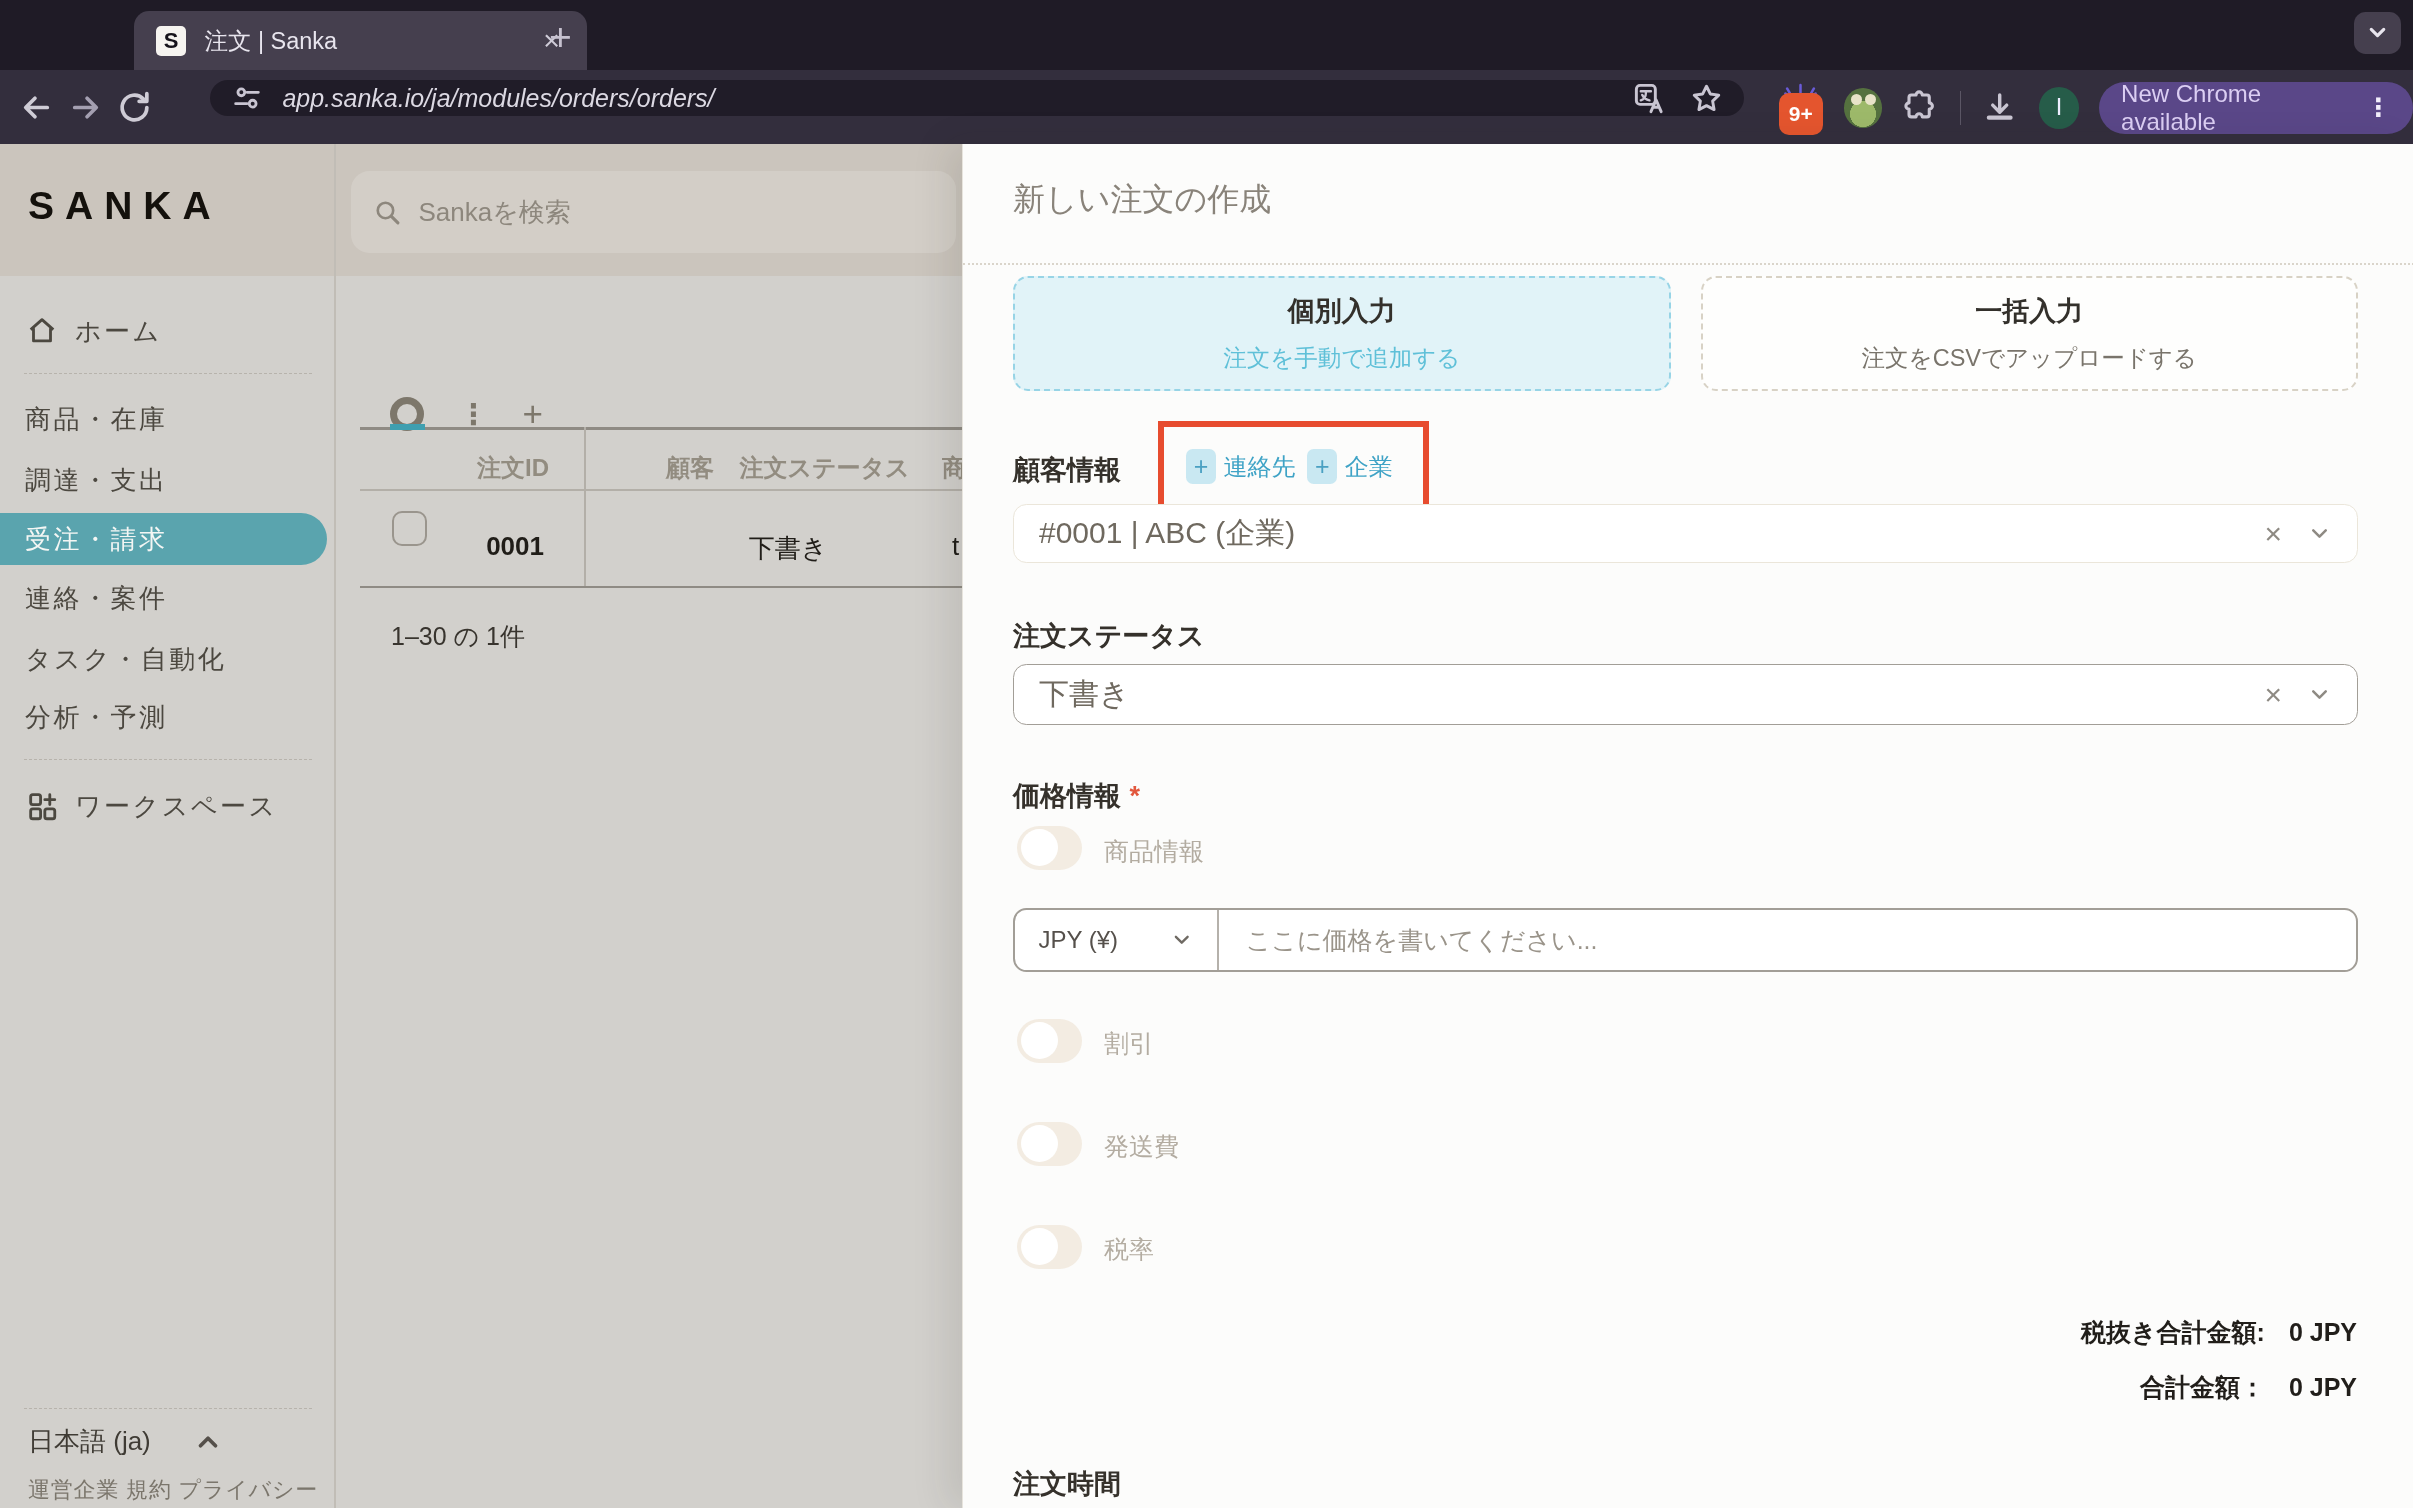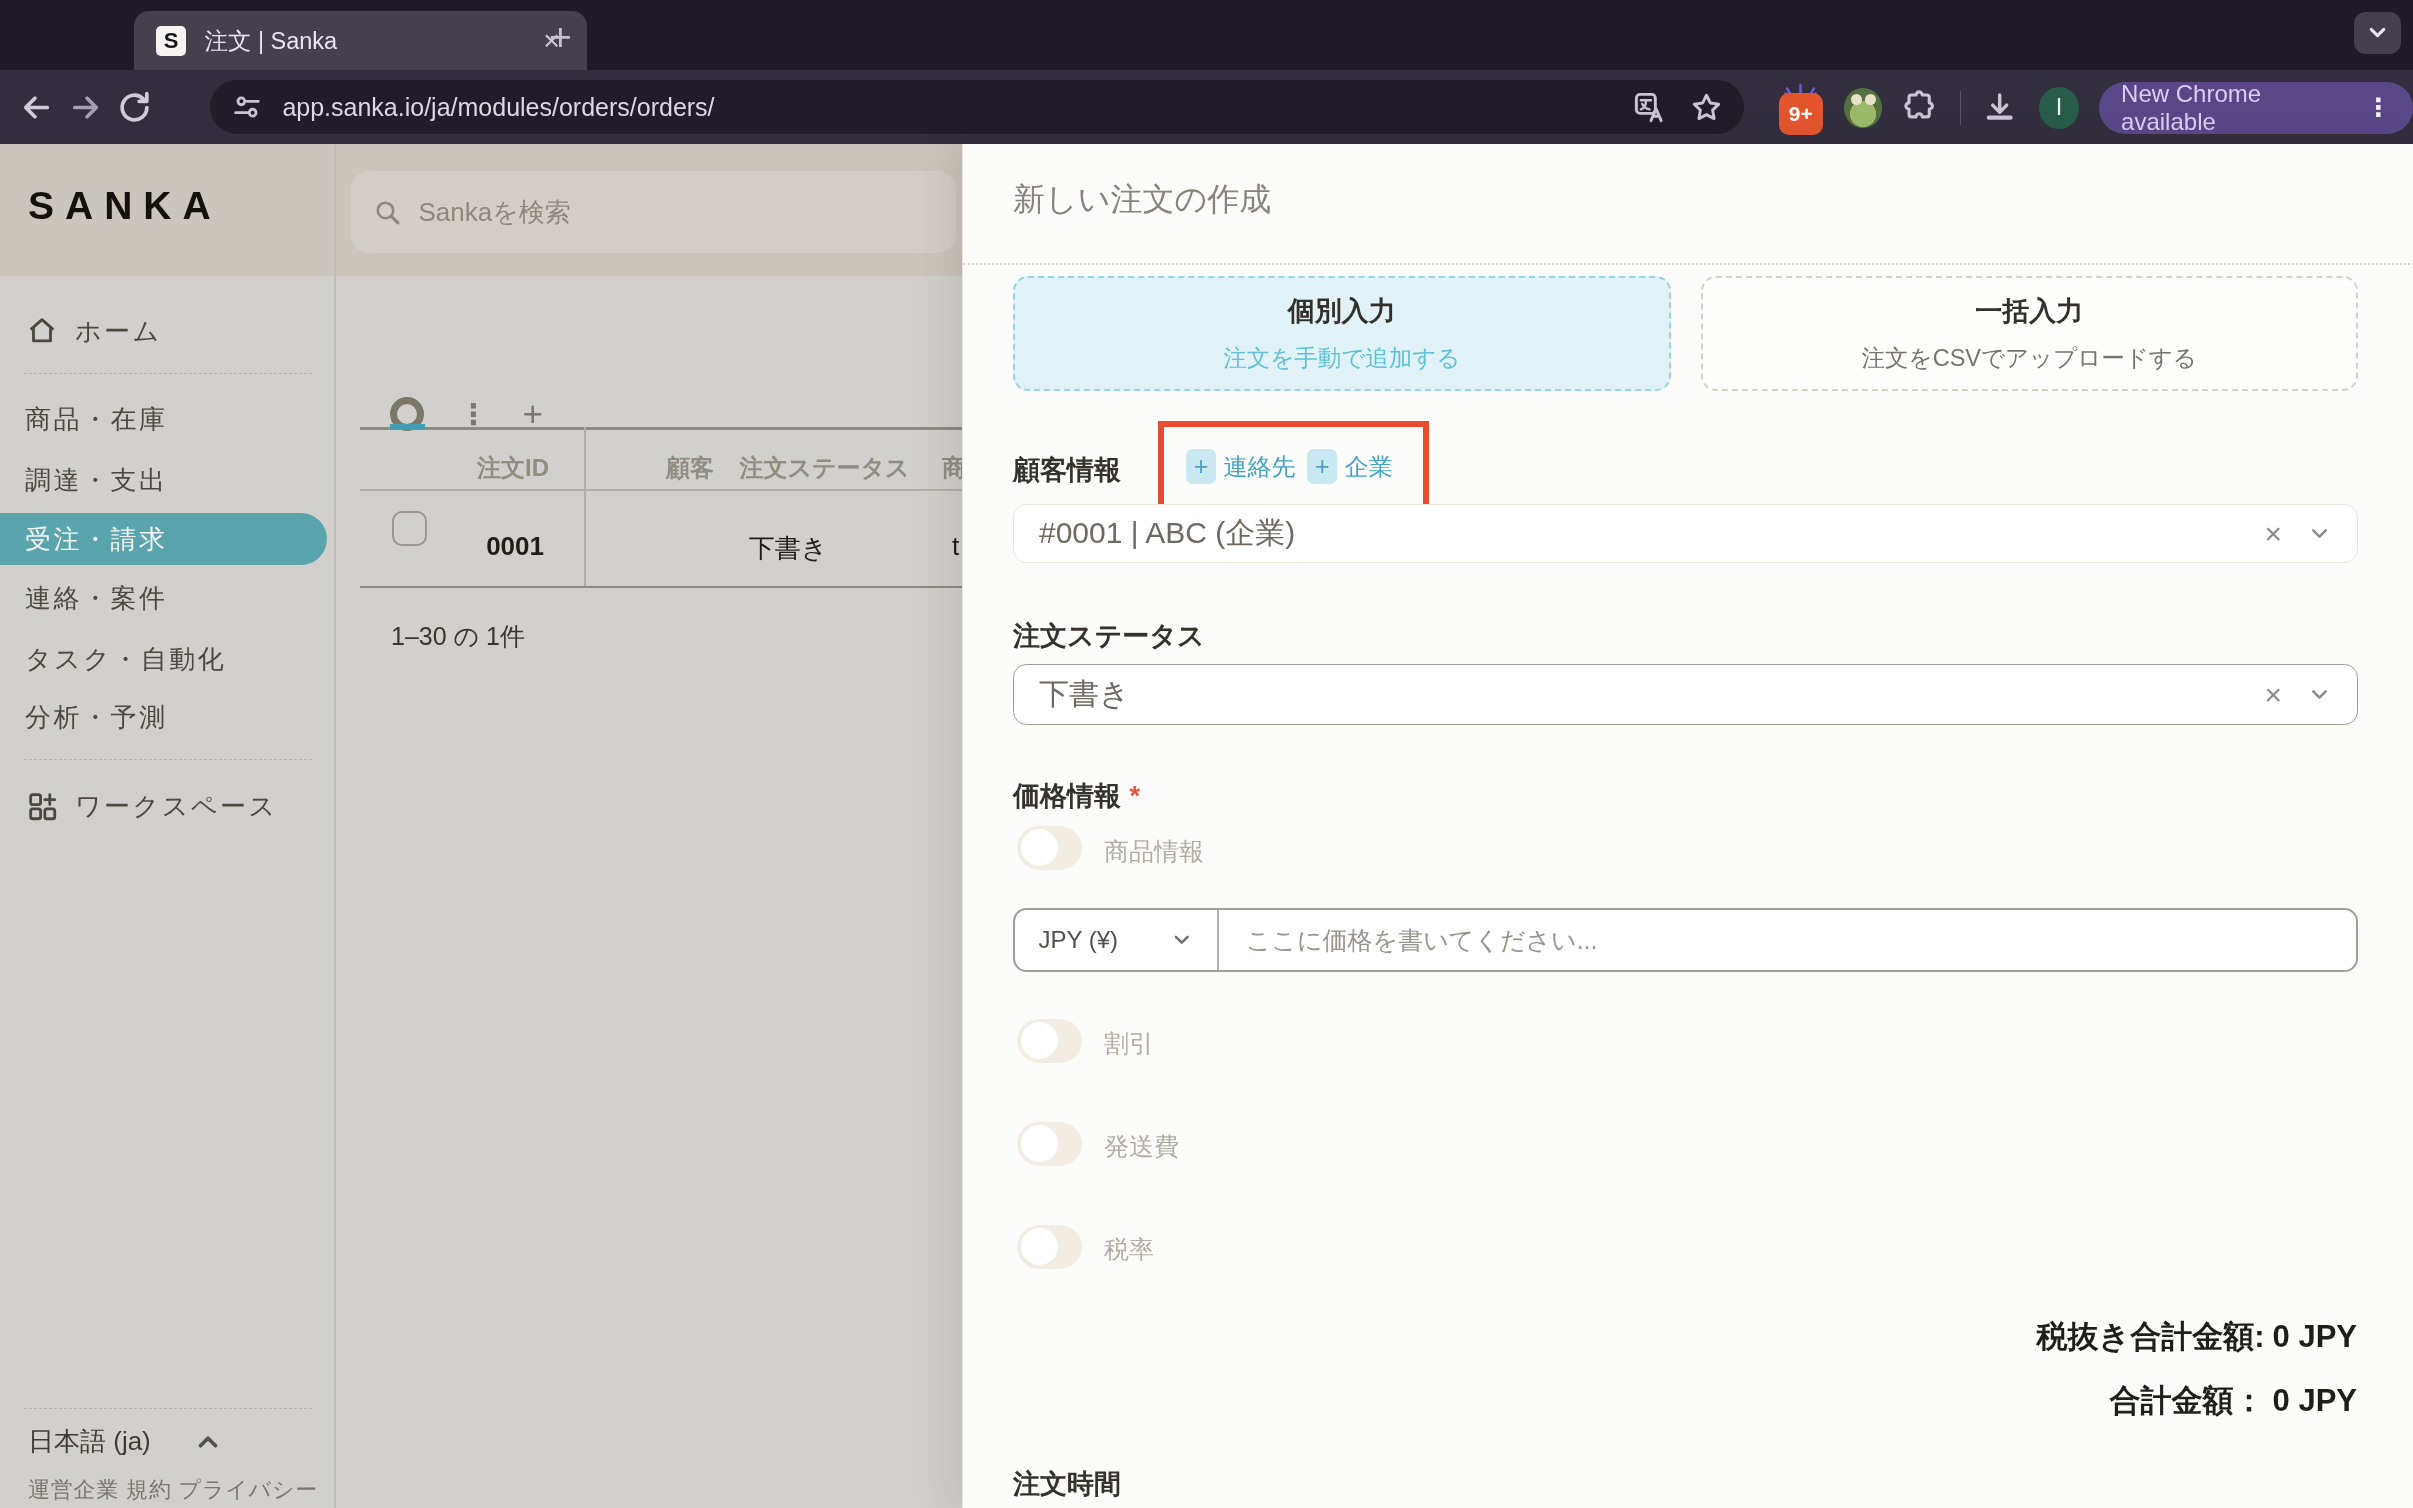--- a/index.html
+++ b/index.html
@@ -14,22 +14,22 @@
   .favicon { width:30px; height:30px; background:#f6f4f0; border-radius:5px; color:#16131b;
              font-weight:700; font-size:22px; display:flex; align-items:center; justify-content:center; }
   .tab-title { margin-left:18.4px; color:#e8e5ee; font-size:23.5px; flex:1; white-space:nowrap; overflow:hidden; }
   .tab-close { color:#cfccd8; font-size:28.5px; line-height:1; padding:0 5px; }
   .newtab-btn { position:absolute; left:549px; top:15px; color:#c6c1cf; font-size:39px; font-weight:300; }
   .tab-chevron { position:absolute; right:11.7px; top:11.7px; width:47px; height:42px; background:#453f4e;
                  border-radius:11.7px; display:flex; align-items:center; justify-content:center; }
   .toolbar { position:absolute; left:0; top:70px; width:2413px; height:75px; background:#332e3d;
              display:flex; align-items:center; }
   .nav-ic { width:49px; display:flex; justify-content:center; }
-  .url-pill { position:absolute; left:210px; top:10px; width:1534px; height:54px; background:#201c28;
-              border-radius:27px; display:flex; align-items:center; padding:0 20px; }
+  .url-pill { position:absolute; left:210px; top:10px; width:1534px; height:36px; background:#201c28;
+              border-radius:27px; display:flex; align-items:center; padding:0 20px;font-style:italic; }
   .url-text { color:#dcd9e3; font-size:25px; margin-left:18.4px; flex:1; white-space:nowrap; }
   .pill-right { display:flex; align-items:center; gap:22px; }
   .ext-cluster { position:absolute; left:1777px; top:0; height:75px; display:flex; align-items:center; gap:20px; }
   .ext-badge-wrap { position:relative; width:47px; height:55px; }
   .ext-badge { position:absolute; left:1.7px; bottom:0; width:44px; height:42px; background:#e4552e;
                border-radius:10px; color:#fff; font-weight:700; font-size:21px;
                display:flex; align-items:center; justify-content:center; }
   .frog { width:40px; height:40px; border-radius:50%; background:radial-gradient(circle at 50% 65%, #9db96a 0 40%, #55713f 41% 100%); position:relative; }
   .frog i { position:absolute; top:6.7px; width:11px; height:11px; background:#e8e3c8; border-radius:50%; }
   .frog i.l { left:6.7px; } .frog i.r { right:6.7px; }
@@ -113,22 +113,22 @@
   .toggle { position:absolute; left:54px; width:65px; height:44px; border-radius:22px; background:#f3ece2; }
   .knob { position:absolute; left:4.2px; top:3.4px; width:37px; height:37px; border-radius:50%; background:#fff; }
   .tog-lbl { position:absolute; left:141px; font-size:25px; color:#b3aca1; white-space:nowrap; }
   .price-row { position:absolute; left:50px; top:764px; width:1345px; height:64px; border:2.5px solid #a29e97;
                border-radius:13.4px; background:#fff; display:flex; align-items:center; }
   .cur-seg { display:flex; align-items:center; gap:52px; padding:0 23.5px; height:100%; }
   .cur-val { font-size:24px; color:#55504b; white-space:nowrap; }
   .v-div { width:1.7px; height:100%; background:#b5b1ab; }
   .price-ph { margin-left:27px; font-size:25px; color:#9a948a; white-space:nowrap; }
   .totals { position:absolute; right:56px; top:1172px; display:flex; flex-direction:column; gap:22px; }
-  .tot-row { display:flex; justify-content:flex-end; align-items:baseline; gap:8px;
-             font-size:31px; font-weight:700; color:#211e1a; white-space:nowrap; }
+  .tot-row { display:flex; justify-content:flex-end; align-items:baseline; gap:24px;
+             font-size:25px; font-weight:700; color:#211e1a; white-space:nowrap; }
   svg { display:block; }
 </style>
 </head>
 <body>
 
 <div class="screen">
 
   <div class="tabbar">
     <div class="tab">
       <div class="favicon">S</div>

